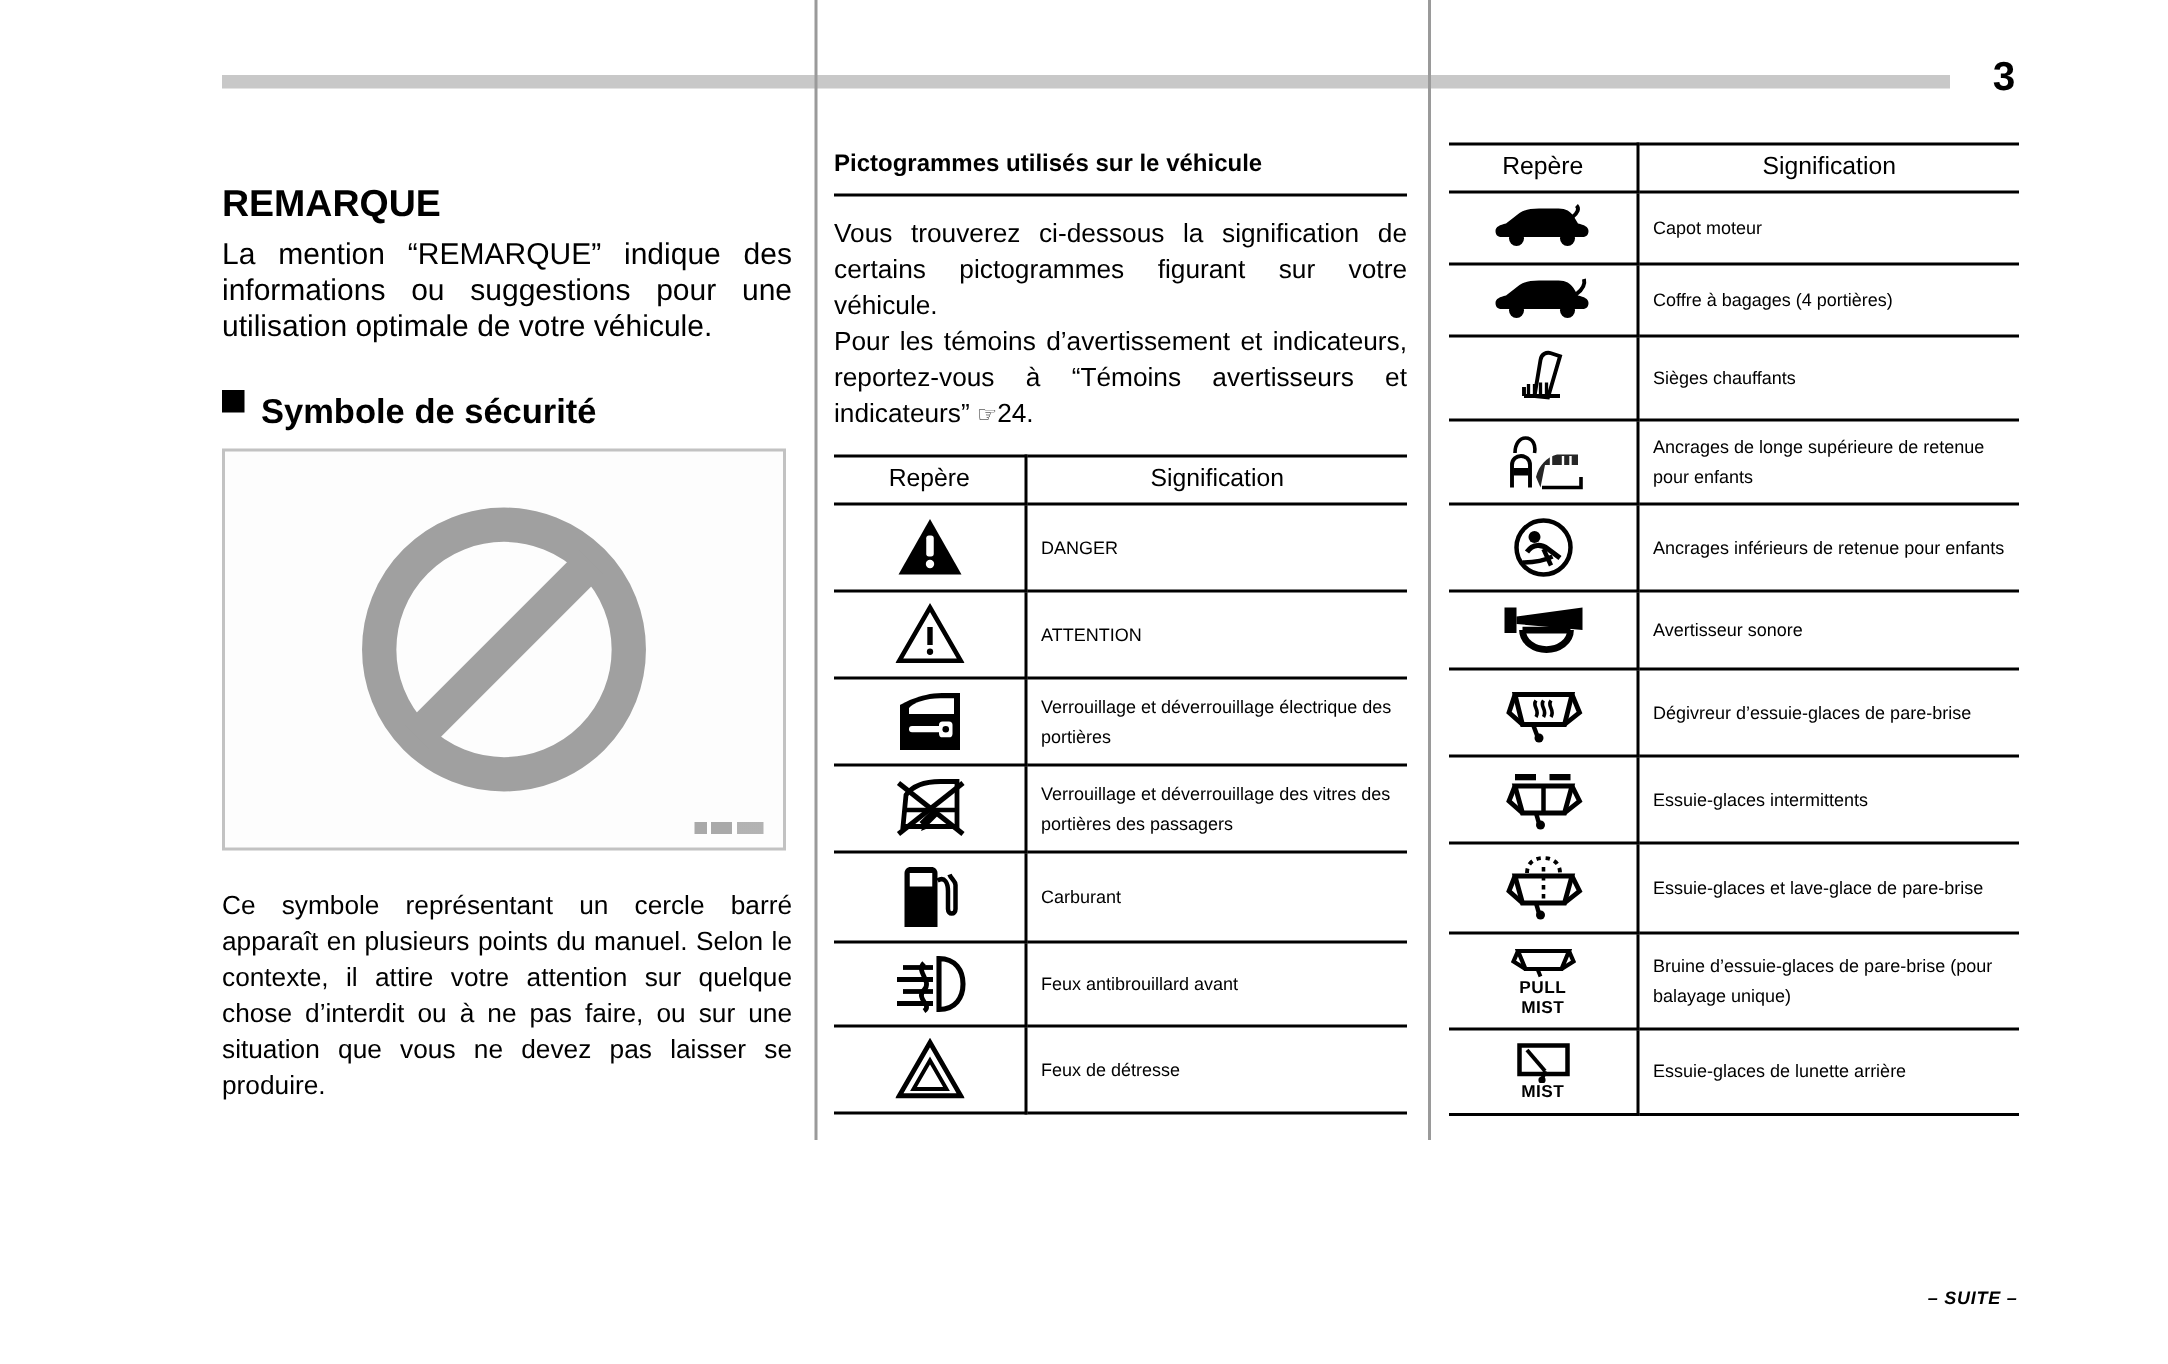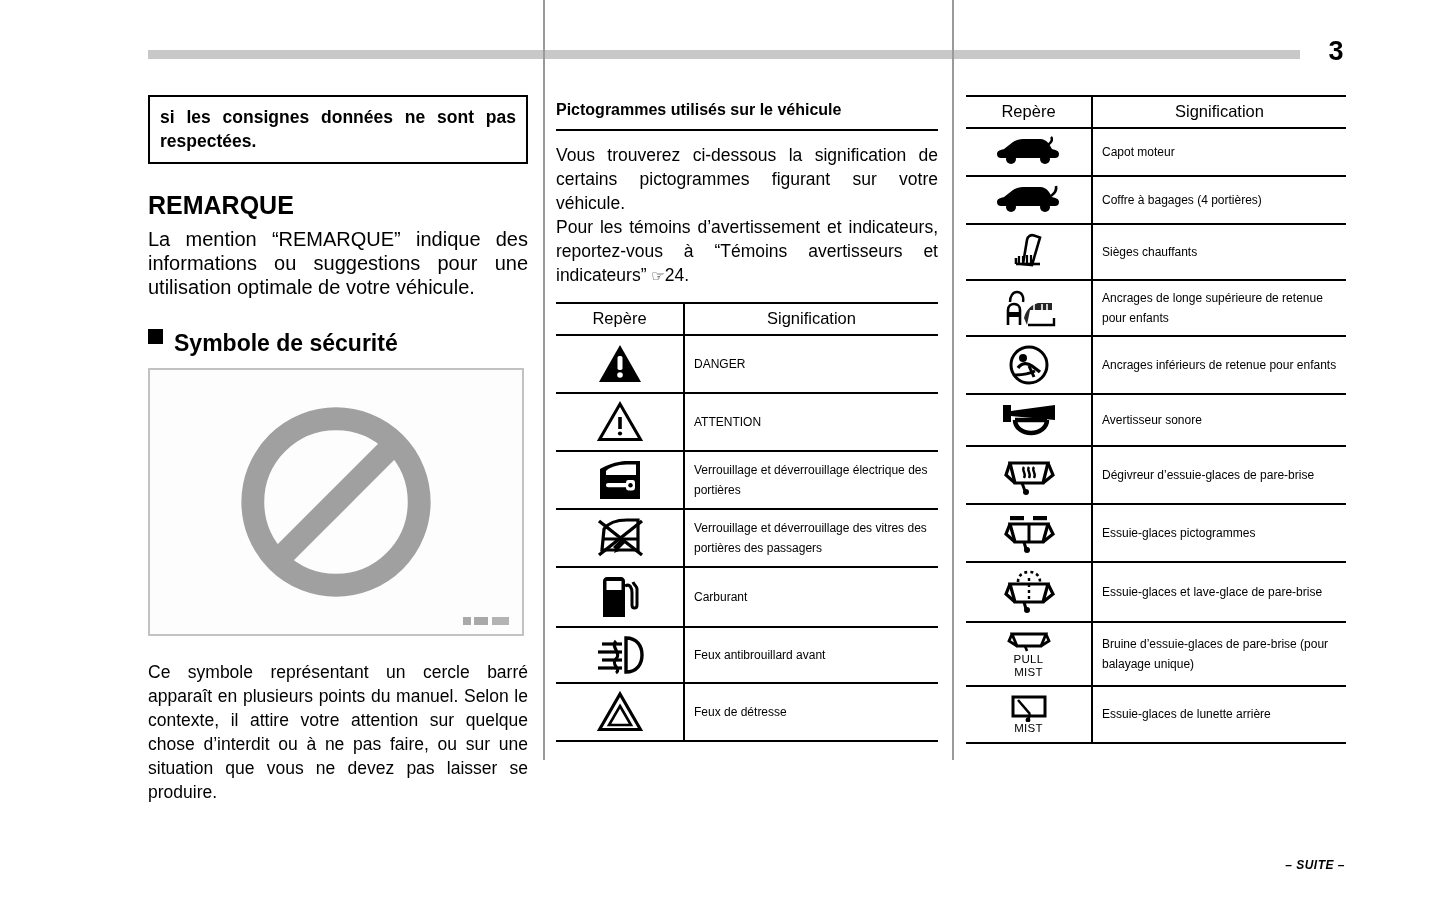--- a/index.html
+++ b/index.html
@@ -176,21 +176,21 @@
     padding: 6px 4px 7px 9px;
     vertical-align: middle;
   }
   .pic-table tr td { border-top: none; }
   .pic-table tbody tr:first-child td { border-top: 2px solid #000; }
   .pic-table thead th { border-bottom: 2px solid #000; border-top: 2.5px solid #000; }
 
   .sym svg { display: block; margin: 0 auto; }
   .sym .labeled { display: flex; flex-direction: column; align-items: center; gap: 1px; }
   .sym .sublabel {
-    font-size: 11.5px; font-weight: normal; line-height: 11.5px;
+    font-size: 11.5px; font-weight: bold; line-height: 11.5px;
     letter-spacing: .3px;
   }
   .sym .sublabel.two { line-height: 12px; }
 
   
   .col-right .pic-table td.sym, .col-right .pic-table th.sym { width: 126px; }
 
   
   .footer {
     position: absolute;
@@ -209,23 +209,20 @@
   <div class="page-number">3</div>
 </div>
 
 <div class="col-divider d1"></div>
 <div class="col-divider d2"></div>
 
 <div class="columns">
 
   <div class="col col-left">
 
-    <div class="warn-box">
-      <p>si les consignes données ne sont pas respectées.</p>
-    </div>
 
     <div class="h2">REMARQUE</div>
     <p class="body-bold">La mention “REMARQUE” indique des informations ou suggestions pour une utilisation optimale de votre véhicule.</p>
 
     <div class="h3">
       <span class="sq"></span>
       <span>Symbole de sécurité</span>
     </div>
 
     <div class="figure">
@@ -441,21 +438,21 @@
               <rect x="8" y="4" width="14" height="4.2" fill="#000"></rect>
               <rect x="31" y="4" width="14" height="4.2" fill="#000"></rect>
               <path d="M8 12 L46 12 L41 30 L13 30 Z" fill="none" stroke="#000" stroke-width="3.2"></path>
               <path d="M8 12 L4 22 L13 30" fill="none" stroke="#000" stroke-width="3.2"></path>
               <path d="M46 12 L51 22 L41 30" fill="none" stroke="#000" stroke-width="3.2"></path>
               <path d="M27 12 L27 30" stroke="#000" stroke-width="3"></path>
               <path d="M22 30 L24 37" stroke="#000" stroke-width="3"></path>
               <circle cx="25" cy="38" r="3" fill="#000"></circle>
             </svg>
           </td>
-          <td class="mean">Essuie-glaces pictogrammes</td>
+          <td class="mean">Essuie-glaces intermittents</td>
         </tr>
         <tr>
           <td class="sym">
             <svg width="54" height="44" viewBox="0 0 54 44">
               <path d="M16 12 C16 6 20 2 27 2 C34 2 38 6 38 12" fill="none" stroke="#000" stroke-width="2.6" stroke-dasharray="3 3"></path>
               <path d="M8 14 L46 14 L41 32 L13 32 Z" fill="none" stroke="#000" stroke-width="3.2"></path>
               <path d="M8 14 L4 24 L13 32" fill="none" stroke="#000" stroke-width="3.2"></path>
               <path d="M46 14 L51 24 L41 32" fill="none" stroke="#000" stroke-width="3.2"></path>
               <path d="M27 8 L27 32" stroke="#000" stroke-width="2.4" stroke-dasharray="3 3"></path>
               <path d="M22 32 L24 39" stroke="#000" stroke-width="3"></path>

